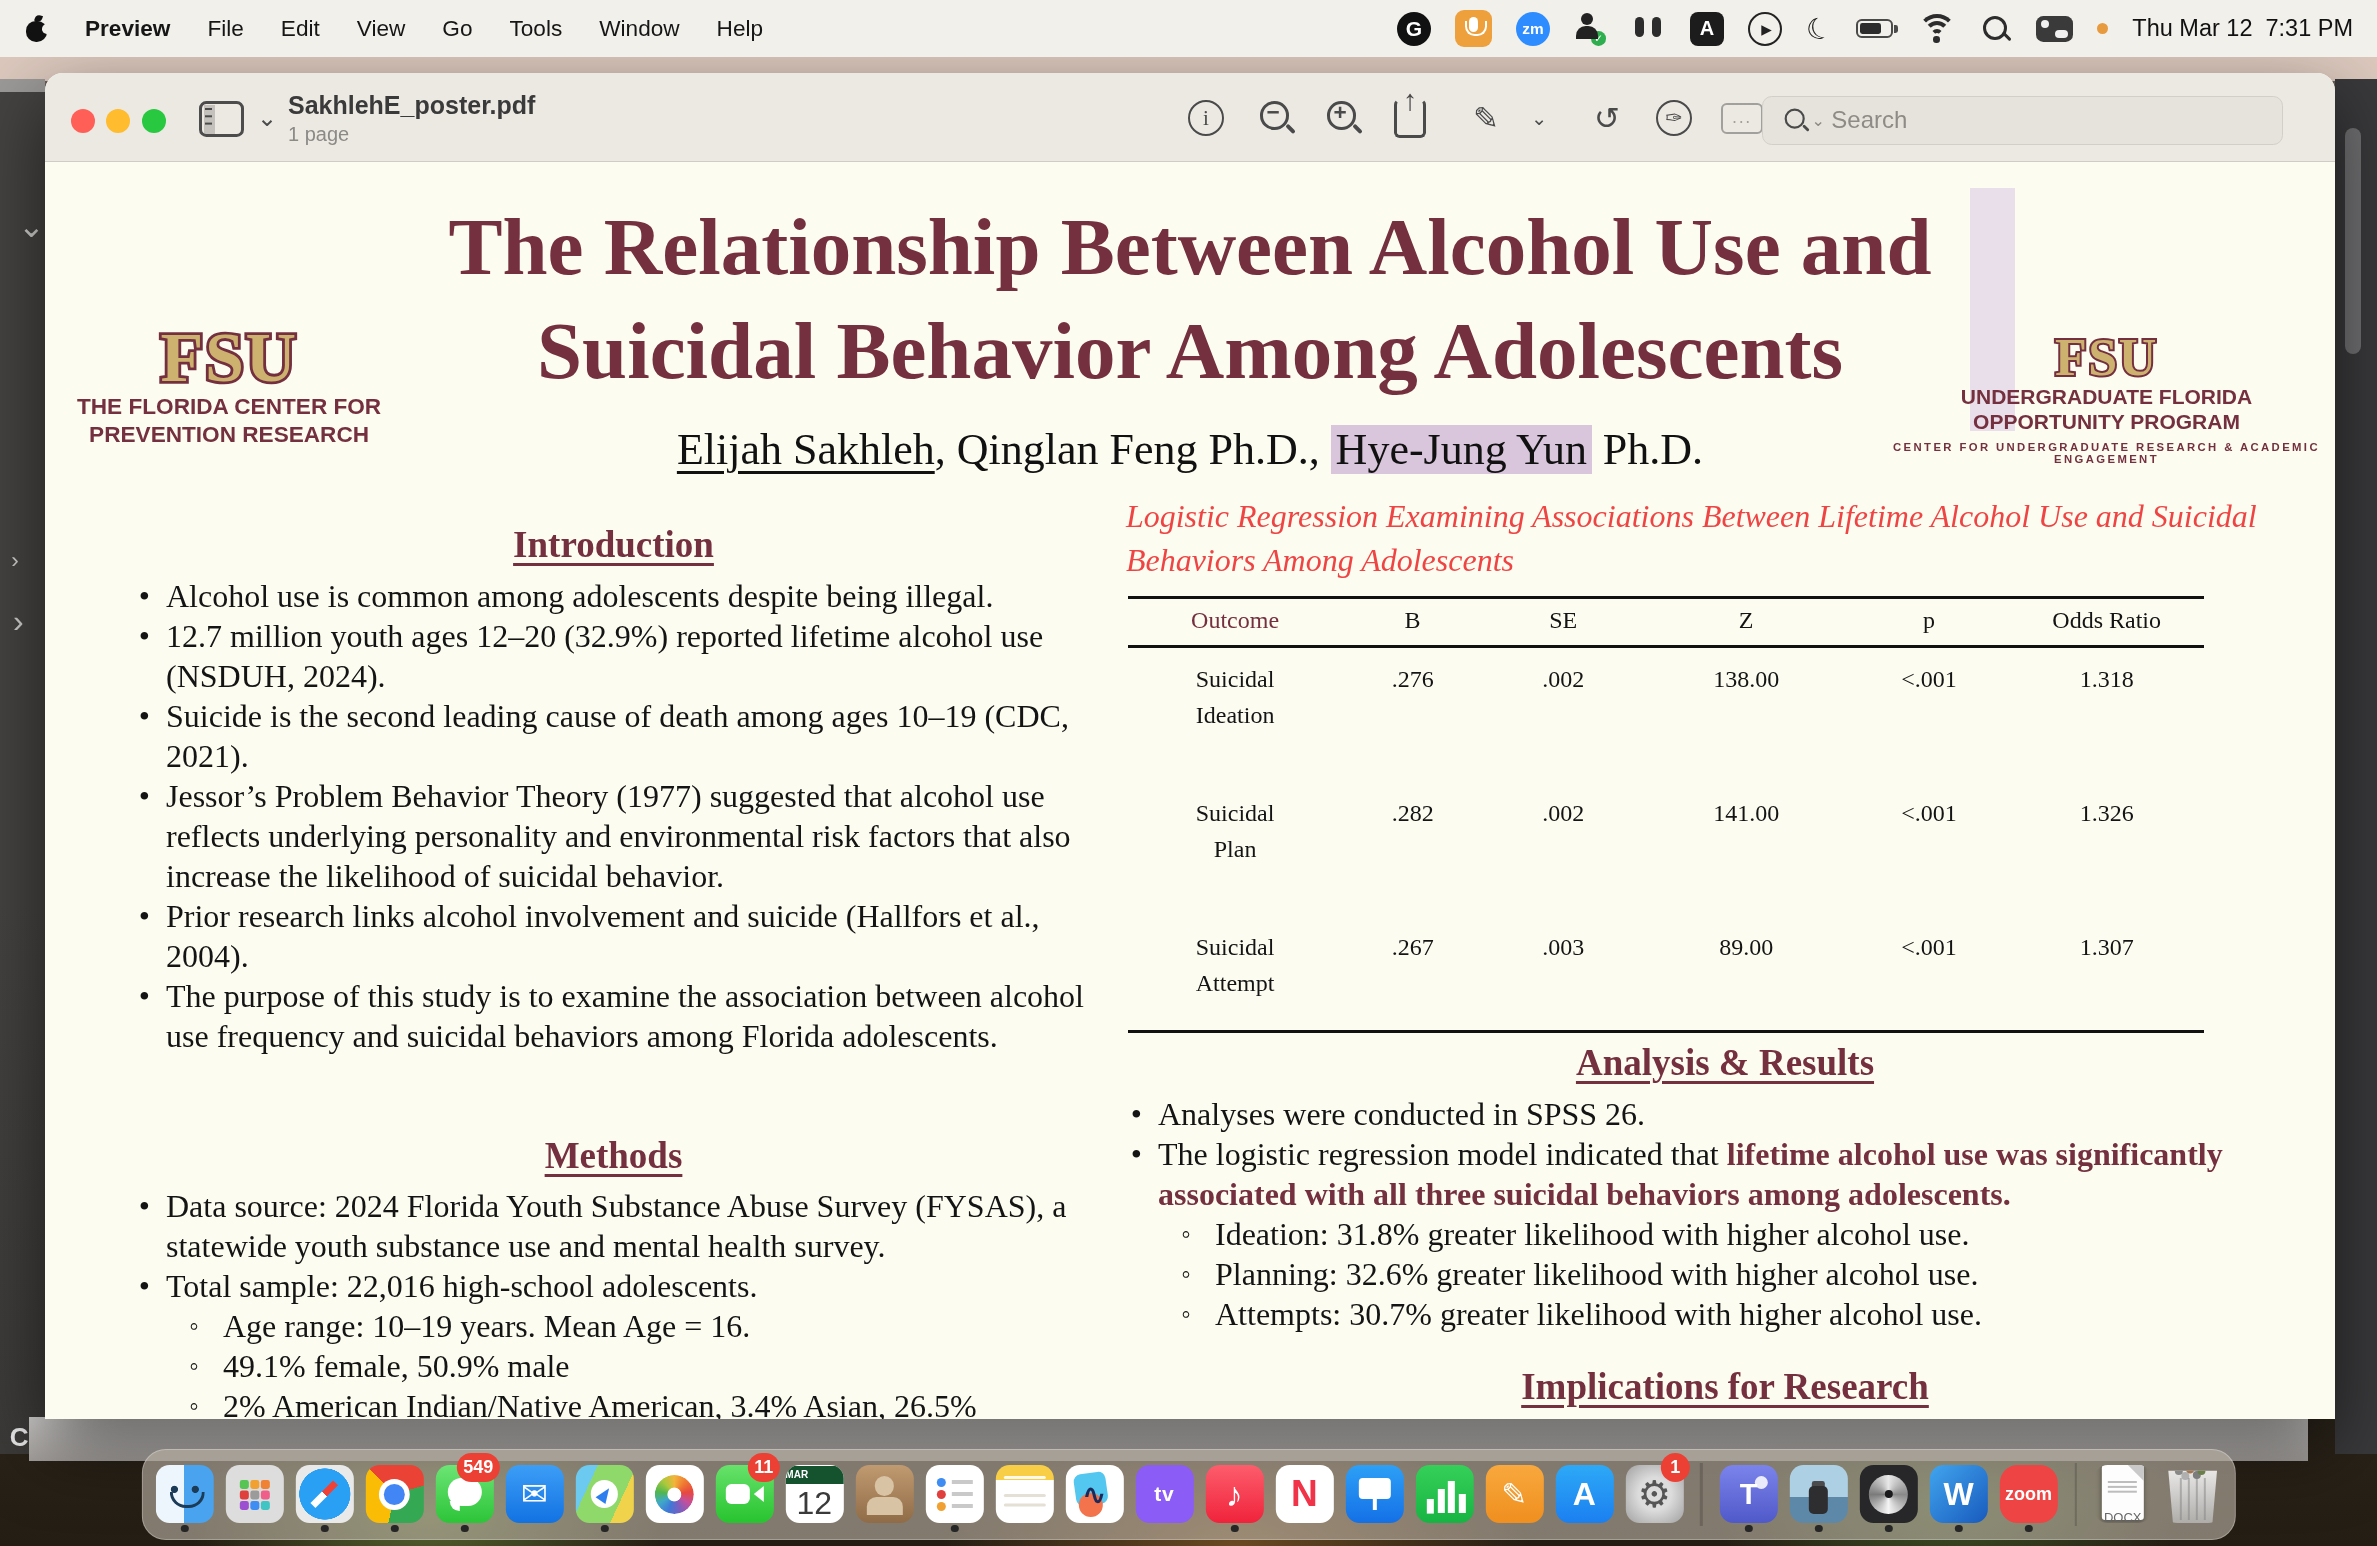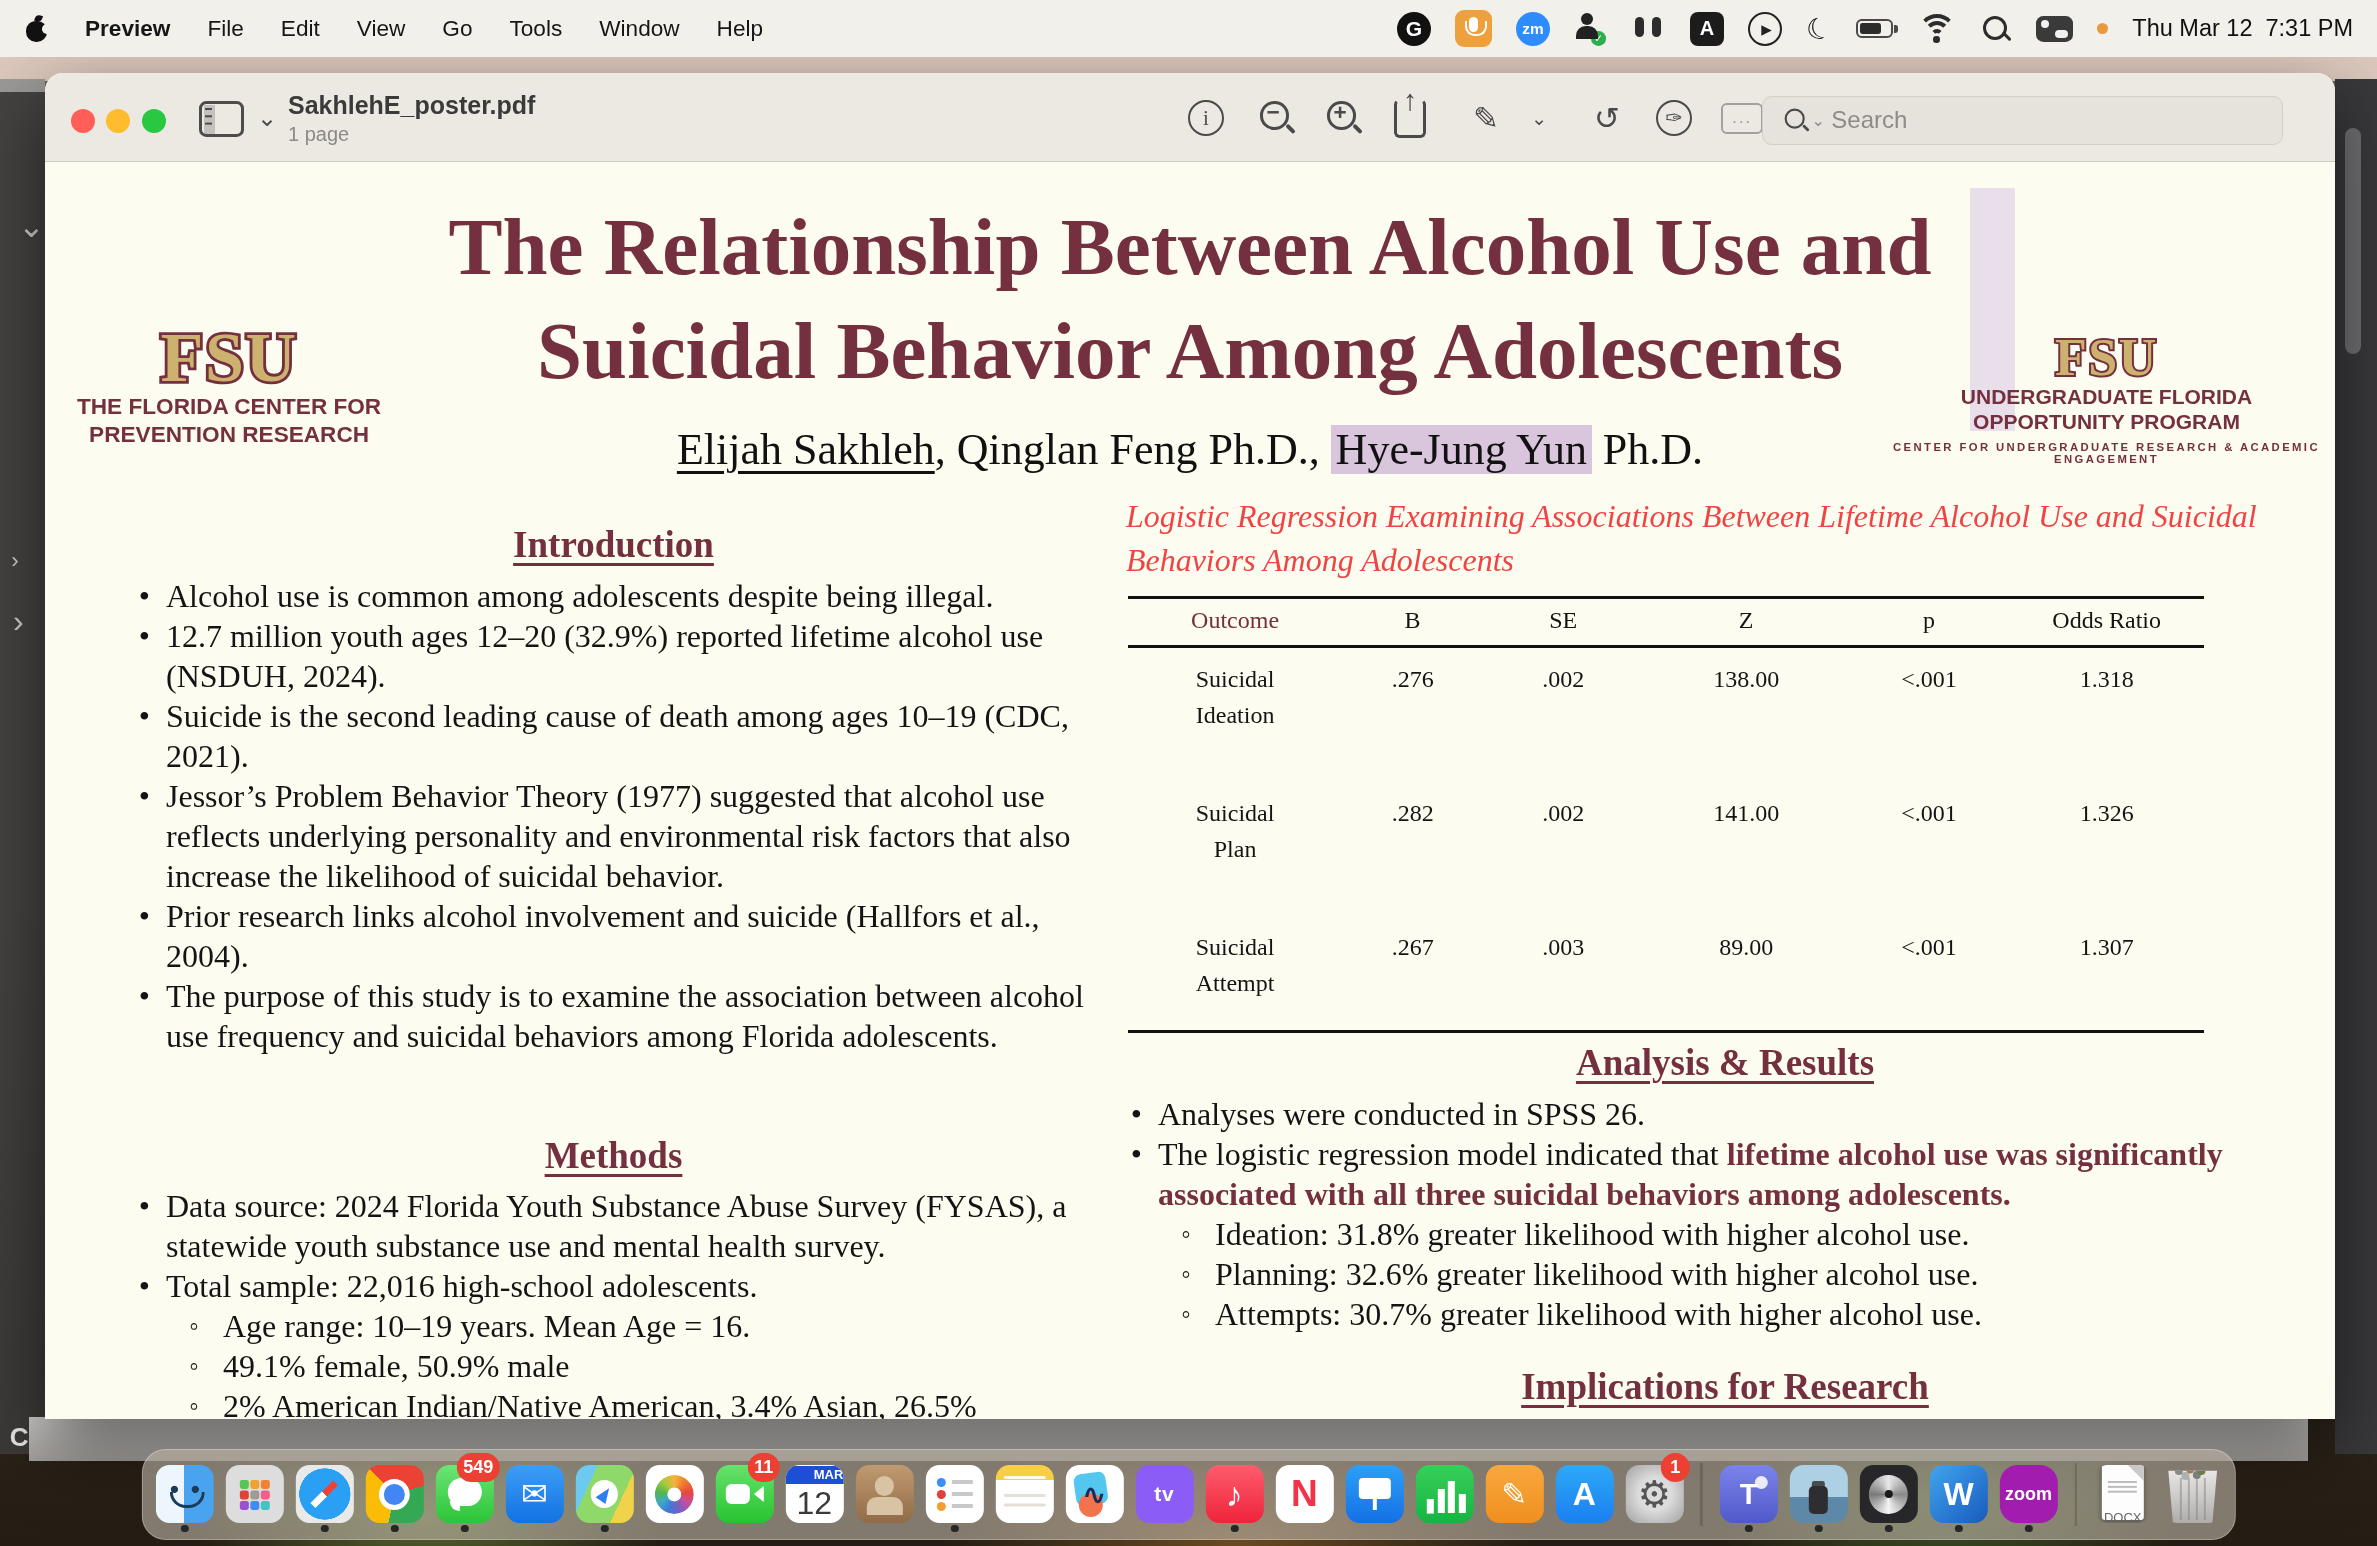--- a/index.html
+++ b/index.html
@@ -180,21 +180,21 @@
     border-left:6.5px solid transparent; border-right:6.5px solid transparent; border-bottom:15.4px solid #2d7ff0; transform:rotate(35deg); }
   .i-photos { background:#fff; }
   .i-photos::after { content:""; position:absolute; left:50%; top:50%; width:39px; height:39px; margin:-19.4px; border-radius:50%;
     background:conic-gradient(#f2b53a,#ef7b32,#e8483e,#c54f9b,#7a5fc0,#3f78d8,#3fa9c9,#51b64e,#a9c93d,#f2b53a);
     -webkit-mask:radial-gradient(circle, transparent 0 6.5px, #000 7.3px); mask:radial-gradient(circle, transparent 0 6.5px, #000 7.3px); }
   .i-facetime { background:linear-gradient(180deg,#67e26b,#27c32f); }
   .i-facetime::after { content:""; position:absolute; left:10.5px; top:19.4px; width:24px; height:19.4px; border-radius:5.7px; background:#fff; }
   .i-facetime::before { content:""; position:absolute; right:9.7px; top:21px; width:0; height:0;
     border-top:8px solid transparent; border-bottom:8px solid transparent; border-right:10.5px solid #fff; }
   .i-calendar { background:#fff; flex-direction:column; }
-  .i-calendar .cmon { width:100%; background:#1d4ed8; color:#fff; font-family:"Liberation Sans",sans-serif; font-weight:bold; font-size:13px; text-align:right; line-height:18px; }
+  .i-calendar .cmon { width:100%; background:#14532d; color:#fff; font-family:"Liberation Sans",sans-serif; font-weight:bold; font-size:10px; text-align:left; line-height:18px; }
   .i-calendar .cday { color:#3a3a3a; font-family:"Liberation Sans",sans-serif; font-size:32px; line-height:39px; }
   .i-contacts { background:linear-gradient(180deg,#c09a70,#8f6b47); }
   .i-contacts::before { content:""; position:absolute; left:19.4px; top:11.3px; width:19.4px; height:19.4px; border-radius:50%; background:#d8c3a4; }
   .i-contacts::after { content:""; position:absolute; left:11.3px; top:32px; width:36px; height:18px; border-radius:9.7px 9.7px 0 0; background:#d8c3a4; }
   .i-reminders { background:#fff; }
   .i-reminders i { position:absolute; left:11.3px; top:13px; width:9px; height:9px; border-radius:50%; background:#3f8df2;
     box-shadow:0 12px 0 #e0403d, 0 24px 0 #f0a132; }
   .i-reminders::after { content:""; position:absolute; left:26px; top:15.4px; width:21px; height:3.2px; background:#c9c9c9;
     box-shadow:0 12px 0 #c9c9c9, 0 24px 0 #c9c9c9; }
   .i-notes { background:linear-gradient(180deg,#f7ce45 0 26%, #fff 26%); }
@@ -220,21 +220,21 @@
   .i-teams { background:linear-gradient(180deg,#7b83eb,#5059c9); color:#fff; font-weight:bold; font-size:29px; }
   .i-teams::after { content:""; position:absolute; right:9.7px; top:11.3px; width:13px; height:13px; border-radius:50%; background:rgba(255,255,255,.85); }
   .i-photoutil { background:linear-gradient(180deg,#aed0e4 0 55%, #5d88a8 55%); }
   .i-photoutil::after { content:""; position:absolute; left:19.4px; top:21px; width:19.4px; height:27.5px; border-radius:4.9px; background:#2e2e30; }
   .i-photoutil::before { content:""; position:absolute; left:22.6px; top:16px; width:13px; height:6.5px; border-radius:2.4px; background:#4b4b4e; }
   .i-logic { background:#27272a; }
   .i-logic::after { content:""; position:absolute; left:50%; top:50%; width:39px; height:39px; margin:-19.4px; border-radius:50%;
     background:conic-gradient(#e8e8e8,#8a8a8a,#f5f5f5,#7b7b7b,#e8e8e8); }
   .i-logic::before { content:""; position:absolute; left:50%; top:50%; width:8px; height:8px; margin:-4px; border-radius:50%; background:#1a1a1c; z-index:1; }
   .i-word { background:linear-gradient(135deg,#41a5ee,#185abd); color:#fff; font-weight:bold; font-size:32px; }
-  .i-zoom { background:#a21caf; border-radius:18px; color:#fff; font-weight:bold; font-size:18px; }
+  .i-zoom { background:#ef4444; border-radius:18px; color:#fff; font-weight:bold; font-size:18px; }
   .i-docx { background:transparent; }
   .i-docx .paper { position:absolute; left:8px; top:0px; width:42px; height:55px; background:#fdfdfd; border-radius:3.2px;
     box-shadow:0 1.6px 4.9px rgba(0,0,0,.35); }
   .i-docx .paper::before { content:""; position:absolute; right:0; top:0; border:8px solid #c9c9c9; border-bottom-color:transparent; border-left-color:transparent; }
   .i-docx .paper i { position:absolute; left:6.5px; top:16px; width:29px; height:1.6px; background:#bdbdbd; box-shadow:0 4.9px 0 #bdbdbd, 0 9.7px 0 #bdbdbd; }
   .i-docx .ext { position:absolute; left:0; right:0; bottom:-1.6px; text-align:center; font-size:13px; color:#666; font-family:"Liberation Sans",sans-serif; }
   .i-trash { background:linear-gradient(180deg, rgba(250,250,250,.9), rgba(190,190,190,.75));
     clip-path:polygon(8% 10%, 92% 10%, 84% 100%, 16% 100%); }
   .i-trash::before { content:""; position:absolute; left:11.3px; top:1.6px; width:8px; height:8px; border-radius:50%; background:#888;
     box-shadow:11.3px -1.6px 0 #a5764f, 22.6px 0 0 #6b7f4a, 6.5px 4.9px 0 #b0b0b0, 18px 4px 0 #7d7d7d; }

